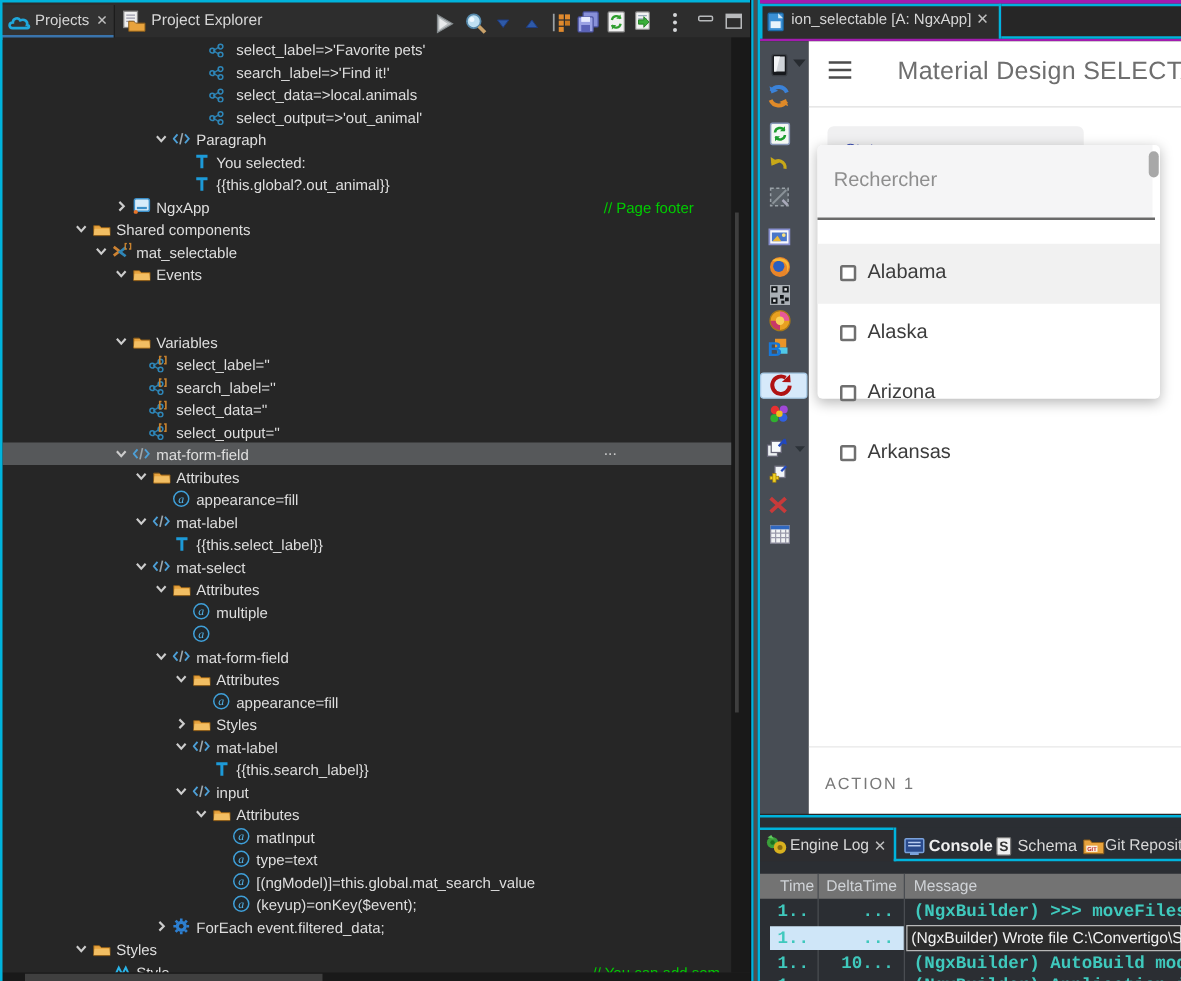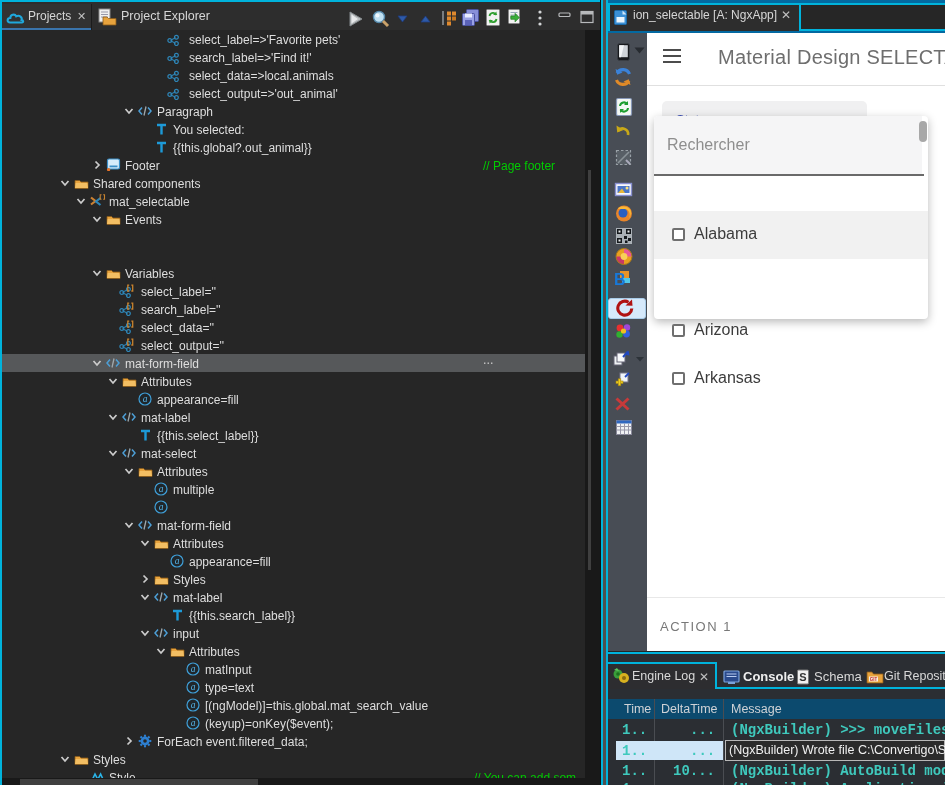--- a/index.html
+++ b/index.html
@@ -30,57 +30,57 @@
 #hthumb { position:absolute; left:18px; top:1px; width:238px; height:6px; background:#3f3f3f; }
 
 
 #sash { position:absolute; left:600px; top:0; width:8px; height:785px; background:#111; }
 #sash .c1 { position:absolute; left:1px; top:0; width:1.5px; height:785px; background:#00b3dc; }
 #sash .mid { position:absolute; left:2.5px; top:0; width:3.5px; height:785px; background:#4f4f4f; }
 #sash .c2 { position:absolute; left:6px; top:0; width:1.5px; height:785px; background:#00b3dc; }
 
 
 #right { position:absolute; left:608px; top:0; width:337px; height:785px; background:#262626; }
-#rtabbar { position:absolute; left:0; top:0; width:337px; height:33px; background:#0369a1;text-decoration:underline; }
+#rtabbar { position:absolute; left:0; top:0; width:337px; height:33px; background:#a21caf;text-decoration:underline; }
 #rtab { position:absolute; left:0; top:3px; width:193px; height:28px; background:#2d2d2d;
   border-top:2px solid #00b3dc; border-left:2px solid #00b3dc; border-right:2px solid #00b3dc; }
 #rtabrest { position:absolute; left:193px; top:3px; width:144px; height:28px; background:#262626;
   border-top:2px solid #00b3dc; border-bottom:2px solid #00b3dc; }
 
 #strip { position:absolute; left:0; top:33px; width:39px; height:618px; background:#484d55; }
 #striphl { position:absolute; left:0px; top:265px; width:38px; height:21px; background:#d6e9fa; border-radius:3px; border:1px solid #a8cbe8; }
 
 #app { position:absolute; left:39px; top:33px; width:298px; height:618px; background:#ffffff; overflow:hidden; }
 #burger div { position:absolute; left:0; width:18px; height:2.4px; background:#4c4c4c; }
 #apptitle { position:absolute; left:71px; top:13px; font-size:20px; letter-spacing:0.25px; color:#6e6e6e; white-space:pre; }
 #hdrline { position:absolute; left:0; top:52px; width:298px; height:1px; background:#e0e0e0; }
 #ffield { position:absolute; left:15px; top:68px; width:205px; height:40px; background:#f0f0f1; border-radius:5px 5px 0 0; }
 #ffield span { position:absolute; left:14px; top:11px; font-size:13px; color:#3f51b5; }
 #drop { position:absolute; left:7px; top:83px; width:274px; height:203px; background:#ffffff; border-radius:4px;
   box-shadow:0 3px 10px rgba(0,0,0,0.28); }
 #search { position:absolute; left:0; top:0; width:268px; height:58px; background:#f5f5f6; border-radius:4px 0 0 0; }
 #search span { position:absolute; left:13px; top:20px; font-size:16px; color:#8e8e8e; }
 #sline { position:absolute; left:0; top:58px; width:270px; height:1.5px; background:#6a6a6a; }
 #dthumb { position:absolute; left:265px; top:5px; width:8px; height:21px; background:#a8a8a8; border-radius:4px; }
-.opt { position:absolute; left:0; width:274px; height:48px;margin-top:16px; }
+.opt { position:absolute; left:0; width:274px; height:48px; }
 .opt.hl { background:#f1f1f1; }
 .opt .cb { position:absolute; left:18px; top:17px; width:13px; height:13px; border:2px solid #6f6f6f; border-radius:2px; background:#fff; }
 .opt .lb { position:absolute; left:40px; top:14px; font-size:16px; color:#3c3c3c; }
 #aline { position:absolute; left:0; top:564px; width:298px; height:1px; background:#e8e8e8; }
 #action { position:absolute; left:13px; top:586px; font-size:13px; color:#787878; letter-spacing:1.5px; }
 
 
 #log { position:absolute; left:0; top:652px; width:337px; height:133px; background:#2b2e33;
   border-top:2px solid #00b3dc; }
 #logtab1 { position:absolute; left:0; top:8px; width:107px; height:27px; background:#2d2d30; border-top:2px solid #00b3dc; }
 #logtabr { position:absolute; left:107px; top:8px; width:230px; height:27px; background:#2b2e33;
   border-left:2px solid #00b3dc; border-bottom:2px solid #00b3dc; }
 .lt { position:absolute; top:15px; font-size:13px; color:#d8d8d8; white-space:pre; }
 .ltb { font-weight:bold; color:#eeeeee; }
-#lhdr { position:absolute; left:0; top:45px; width:337px; height:20px; background:#0c4a6e; }
+#lhdr { position:absolute; left:0; top:45px; width:337px; height:20px; background:#737373; }
 #lhdr span { position:absolute; top:3px; font-size:12.5px; color:#cfd2d6; }
 .vline { position:absolute; top:45px; width:1px; height:89px; background:#4a4d52; }
 .lrow { position:absolute; left:0; width:337px; height:19px; font-family:"Liberation Mono", monospace;
   font-weight:bold; font-size:14px; color:#3fc9bd; }
 .lrow span { position:absolute; top:2px; white-space:pre; }
 .selcells { position:absolute; left:8px; top:0; width:107px; height:19px; background:#cfe6f8; }
 #msgbox { position:absolute; left:117px; top:-1px; width:220px; height:21px; background:#2b2b2b;
   border:1px solid #b8b8b8; font-family:"Liberation Sans", sans-serif; font-weight:normal;
   font-size:12.5px; color:#f0f0f0; line-height:19px; padding-left:3px; white-space:pre; }
 </style>
@@ -221,21 +221,21 @@
         </div>
 <div class="trow" style="top:126px">
           <svg class="abs" style="left:90px;top:4px" width="10" height="10">
             <path d="M3.5 1.5 L7 5 L3.5 8.5" stroke="#cccccc" stroke-width="1.7" fill="none"></path>
           </svg>
           <svg class="abs" style="left:104px;top:2px" width="15" height="13">
             <rect x="1.5" y="1" width="12" height="10" rx="1.5" fill="#d7ecfa" stroke="#3c8fc8" stroke-width="1.2"></rect>
             <rect x="3.5" y="7.5" width="8" height="1.8" fill="#3c8fc8"></rect>
             <circle cx="2.6" cy="11.6" r="1.7" fill="#e87428"></circle>
           </svg>
-          <span class="tt" style="left:123px">Footer</span>
+          <span class="tt" style="left:123px">NgxApp</span>
           <span class="cmt" style="left:481px">// Page footer</span>
         </div>
 <div class="trow" style="top:144px">
           <svg class="abs" style="left:58px;top:4px" width="10" height="10">
             <path d="M1.5 3 L5 7 L8.5 3" stroke="#cccccc" stroke-width="1.7" fill="none"></path>
           </svg>
           <svg class="abs" style="left:72px;top:3px" width="15" height="13">
             <path d="M1 3.5 L5.5 3.5 L7 5 L14 5 L14 11.5 L1 11.5 Z" fill="#E8A33D" stroke="#8a5c1a" stroke-width="0.8"></path>
             <path d="M1.6 6 L13.4 6 L14 11 L1 11 Z" fill="#F2BE63"></path>
           </svg>
@@ -680,20 +680,24 @@
         </div>
       <div id="drop">
         <div id="search">
             <span>Rechercher</span>
           </div>
         <div id="sline"></div>
         <div id="dthumb"></div>
         <div class="opt hl" style="top:79px">
             <div class="cb"></div>
             <span class="lb">Alabama</span>
+          </div>
+        <div class="opt" style="top:127px">
+            <div class="cb"></div>
+            <span class="lb">Alaska</span>
           </div>
         <div class="opt" style="top:175px">
             <div class="cb"></div>
             <span class="lb">Arizona</span>
           </div>
         <div class="opt" style="top:223px;height:33px;overflow:hidden">
             <div class="cb"></div>
             <span class="lb">Arkansas</span>
           </div>
       </div>

